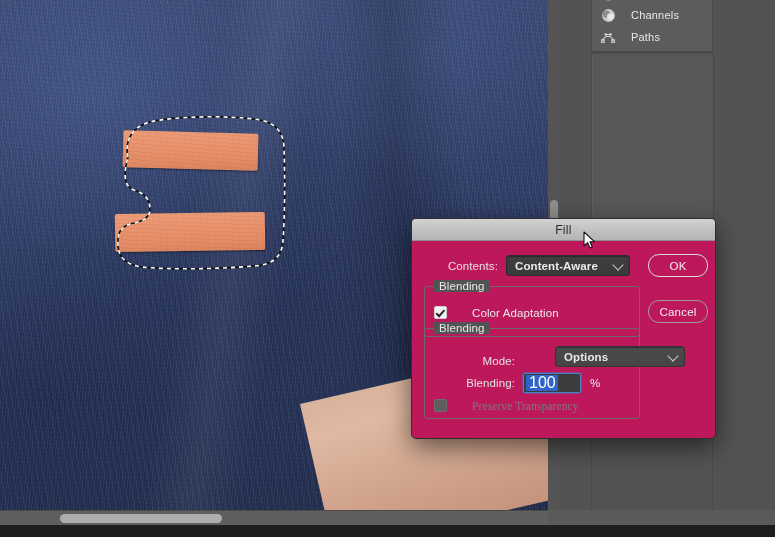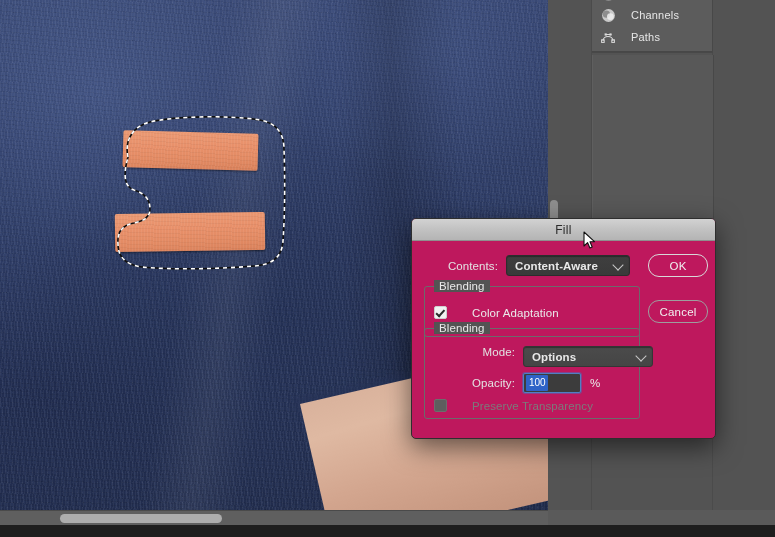--- a/index.html
+++ b/index.html
@@ -136,26 +136,26 @@
   .group-title{position:absolute;top:-7px;left:9px;background:#535353;padding:0 5px;
       font-size:11.5px;color:#e9e9e9;letter-spacing:.1px;}
 
   .chk-row{display:flex;align-items:center;gap:25px;}
   .chk{width:11px;height:11px;border-radius:2px;background:#f2f2f2;border:1px solid #cfcfcf;
       position:relative;flex:0 0 11px;}
   .chk.checked::after{content:"";position:absolute;left:3px;top:.5px;width:3px;height:6.5px;
       border-right:2px solid #2b2b2b;border-bottom:2px solid #2b2b2b;transform:rotate(42deg);}
   .chk.disabled{background:#5e5e5e;border:1px solid #6d6d6d;}
   .chk-label{font-size:11.5px;color:#eaeaea;letter-spacing:.1px;}
-  .chk-label.disabled{color:#7b7b7b;}
+  .chk-label.disabled{color:#7b7b7b;font-family:Liberation Serif, serif;}
 
   .opacity-field{position:relative;width:56px;height:18px;border-radius:2px;
       background:#3c3c3c;border:1px solid #4f7fc4;
       box-shadow:0 0 0 1px rgba(60,120,200,.45);display:flex;align-items:center;}
-  .opacity-field .sel{background:#2f63c7;color:#ffffff;font-size:10px;
+  .opacity-field .sel{background:#2f63c7;color:#ffffff;font-size:16px;
       padding:1px 2px 1px 3px;margin-left:2px;border-radius:1px;line-height:14px;}
   .pct{font-size:11.5px;color:#eaeaea;margin-left:9px;}
 
   
   .cursor{position:absolute;left:583px;top:231px;width:13px;height:19px;}
 </style>
 </head>
 <body>
 
 <div id="root">
@@ -271,30 +271,30 @@
     <span class="group-title">Blending</span>
     <div class="chk-row" style="position:absolute;left:9px;top:19px;">
       <span class="chk checked"></span>
       <span class="chk-label">Color Adaptation</span>
     </div>
   </div>
 
   <div class="group" id="blending-group">
     <span class="group-title">Blending</span>
 
-    <div style="position:absolute;left:-12px;top:17px;display:flex;align-items:flex-start;">
+    <div style="position:absolute;left:-12px;top:17px;display:flex;align-items:flex-end;gap:32px;">
       <span class="lbl mode">Mode:</span>
       <div class="select" id="mode-select">
         <span class="val">Options</span>
         <span class="chev"></span>
       </div>
     </div>
 
     <div style="position:absolute;left:-12px;top:44px;display:flex;align-items:center;">
-      <span class="lbl opacity">Opacity:</span>
+      <span class="lbl opacity">Blending:</span>
       <div class="opacity-field">
         <span class="sel">100</span>
       </div>
       <span class="pct">%</span>
     </div>
 
     <div class="chk-row" style="position:absolute;left:9px;top:70px;">
       <span class="chk disabled"></span>
       <span class="chk-label disabled">Preserve Transparency</span>
     </div>

